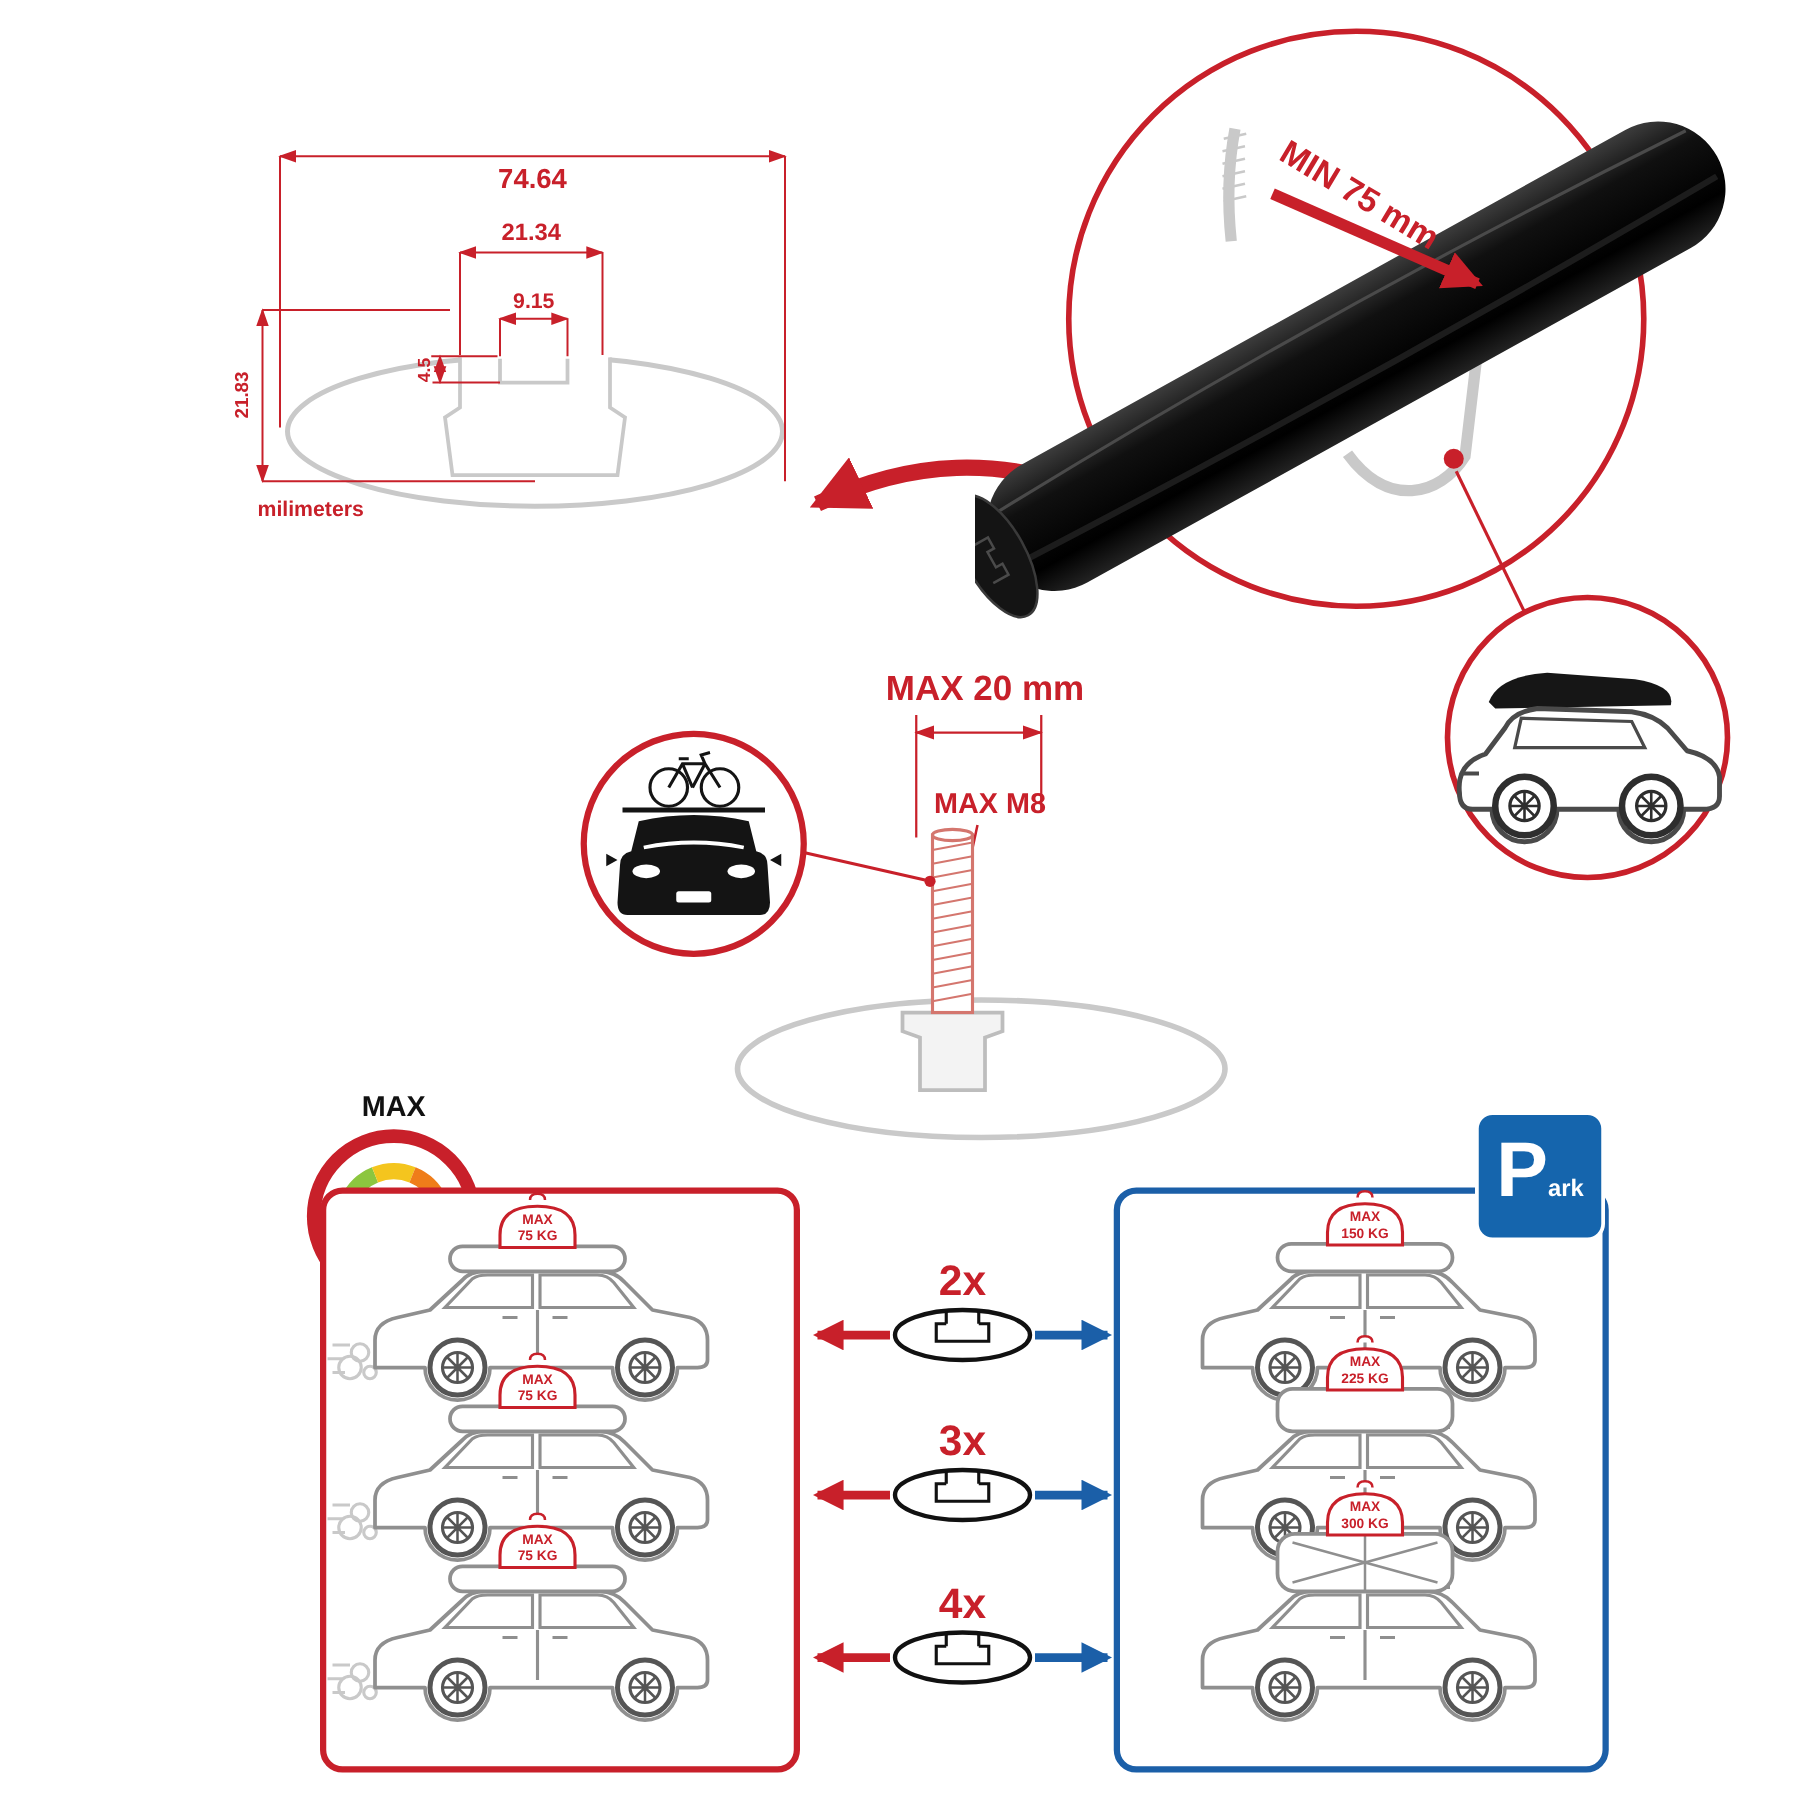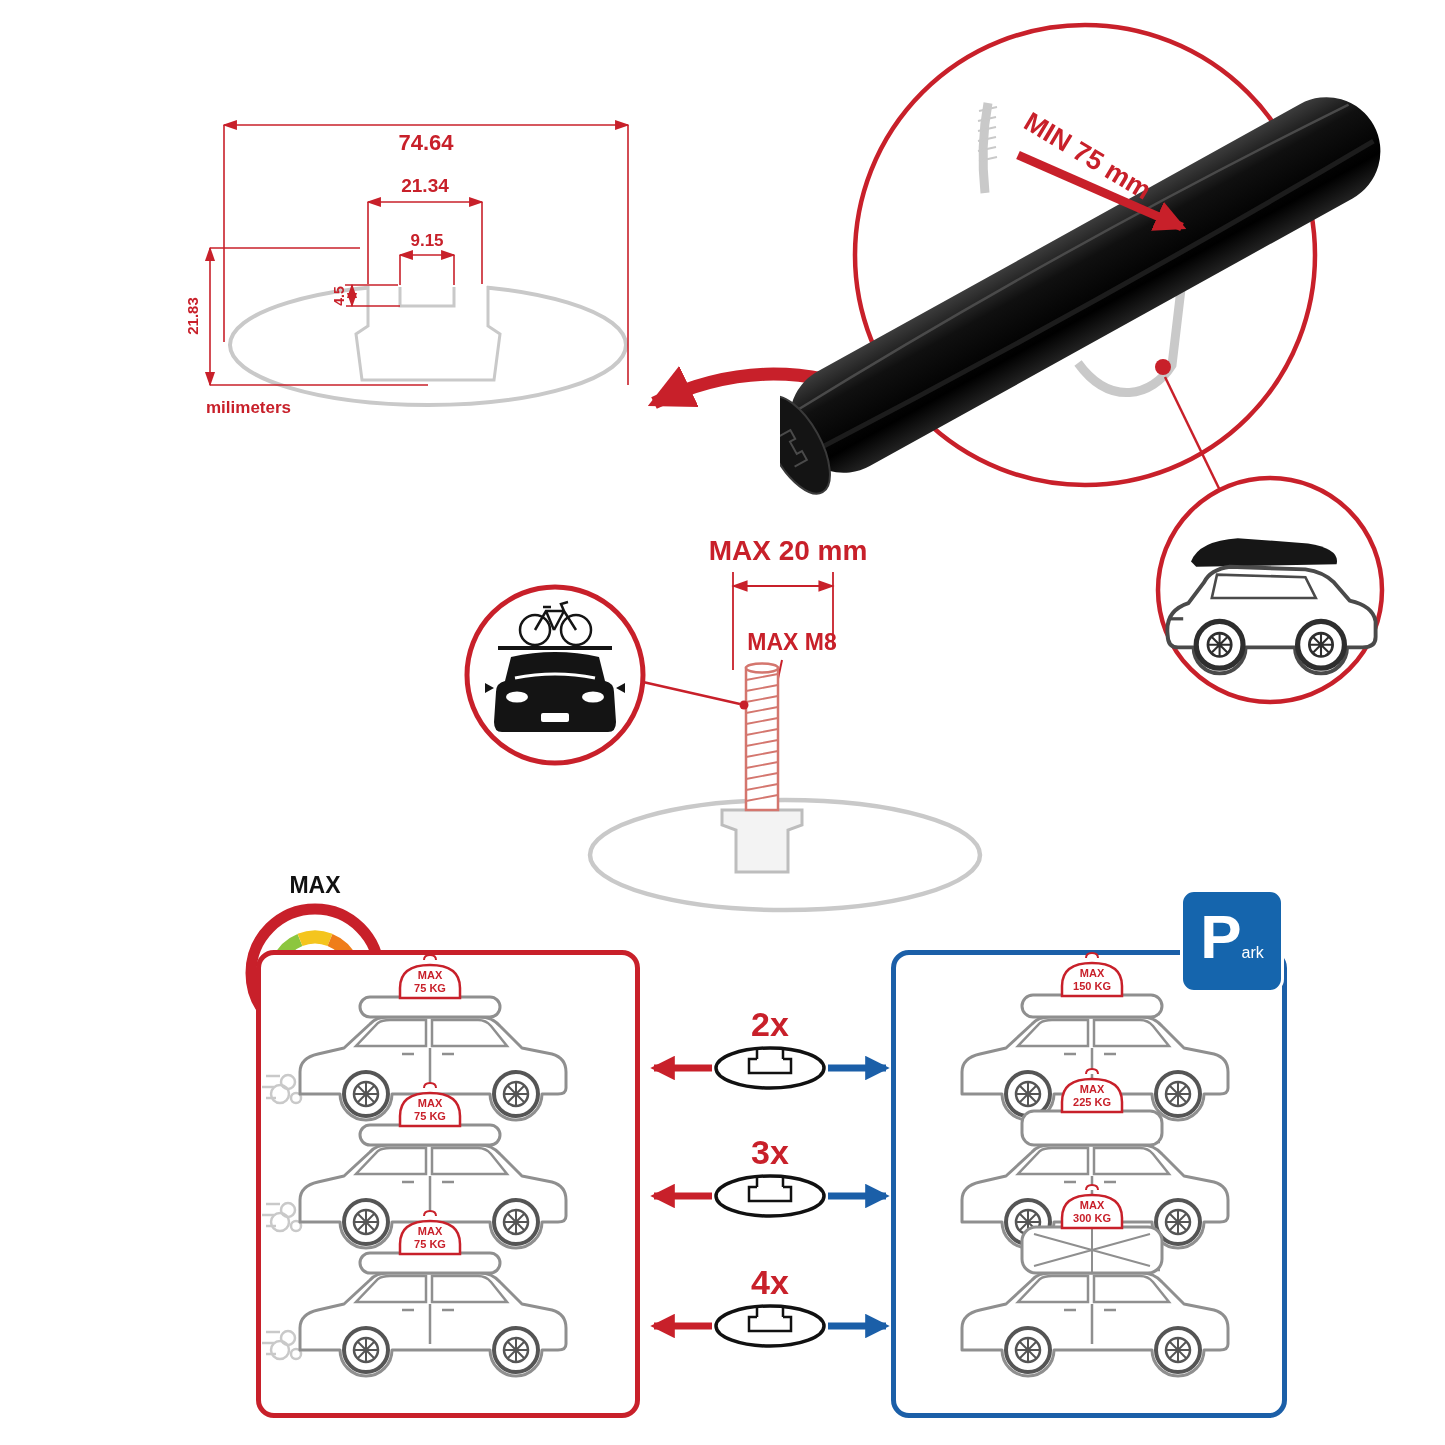--- a/index.html
+++ b/index.html
@@ -15,21 +15,21 @@
   .panel { position:absolute; background:#fff; }
   .panel.red  { border:5px solid #c8202a; border-radius:18px; }
   .panel.blue { border:5px solid #1b5fa8; border-radius:18px; }
   .p-sign {
     position:absolute; background:#1565ad; border:3px solid #fff;
     border-radius:14px; color:#fff; z-index:5;
     display:flex; align-items:baseline; justify-content:center;
     padding-top:14px;
   }
   .p-sign .big { font-size:62px; font-weight:bold; line-height:1; }
-  .p-sign .small { font-size:16px; font-weight:normal; }
+  .p-sign .small { font-size:19px; font-weight:bold; }
 </style>
 </head>
 <body>
 
 <svg width="0" height="0" class="abs">
   <defs>
     <marker id="arr-red" viewBox="0 0 10 10" refX="8.5" refY="5" markerWidth="3.5" markerHeight="3.5" orient="auto-start-reverse">
       <path d="M0,0 L10,5 L0,10 Z" fill="#c8202a"></path>
     </marker>
     <marker id="arr-blue" viewBox="0 0 10 10" refX="8.5" refY="5" markerWidth="3.5" markerHeight="3.5" orient="auto-start-reverse">

